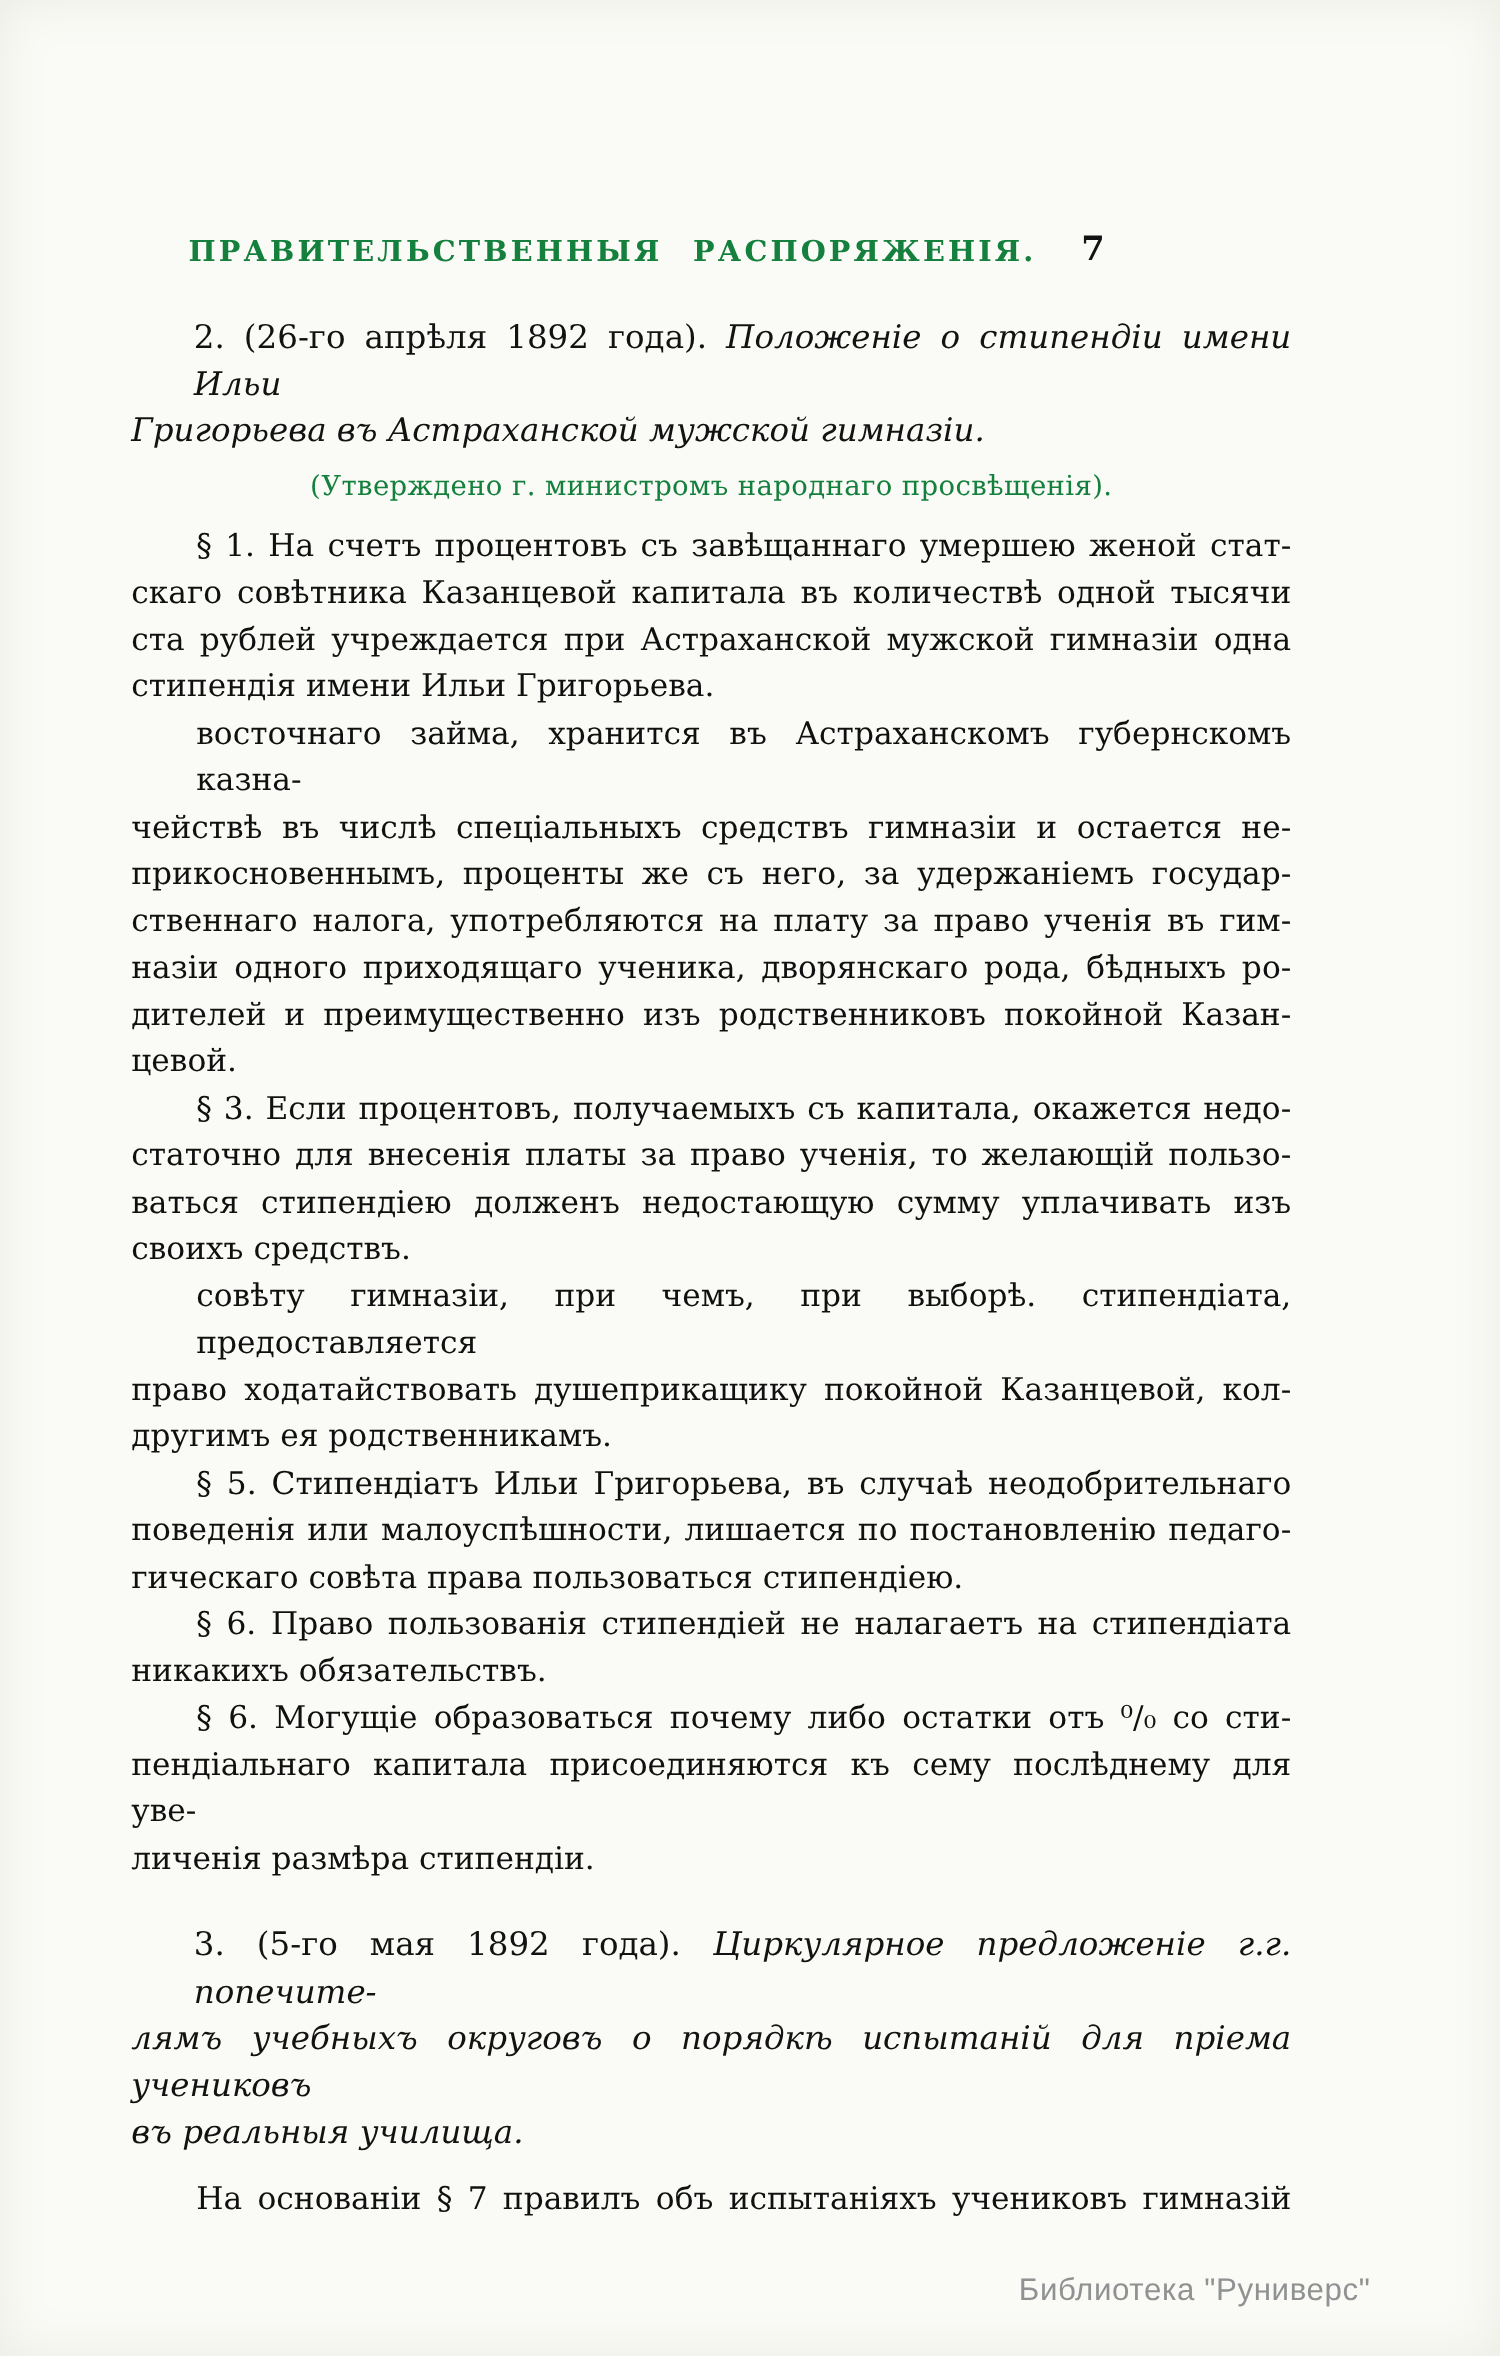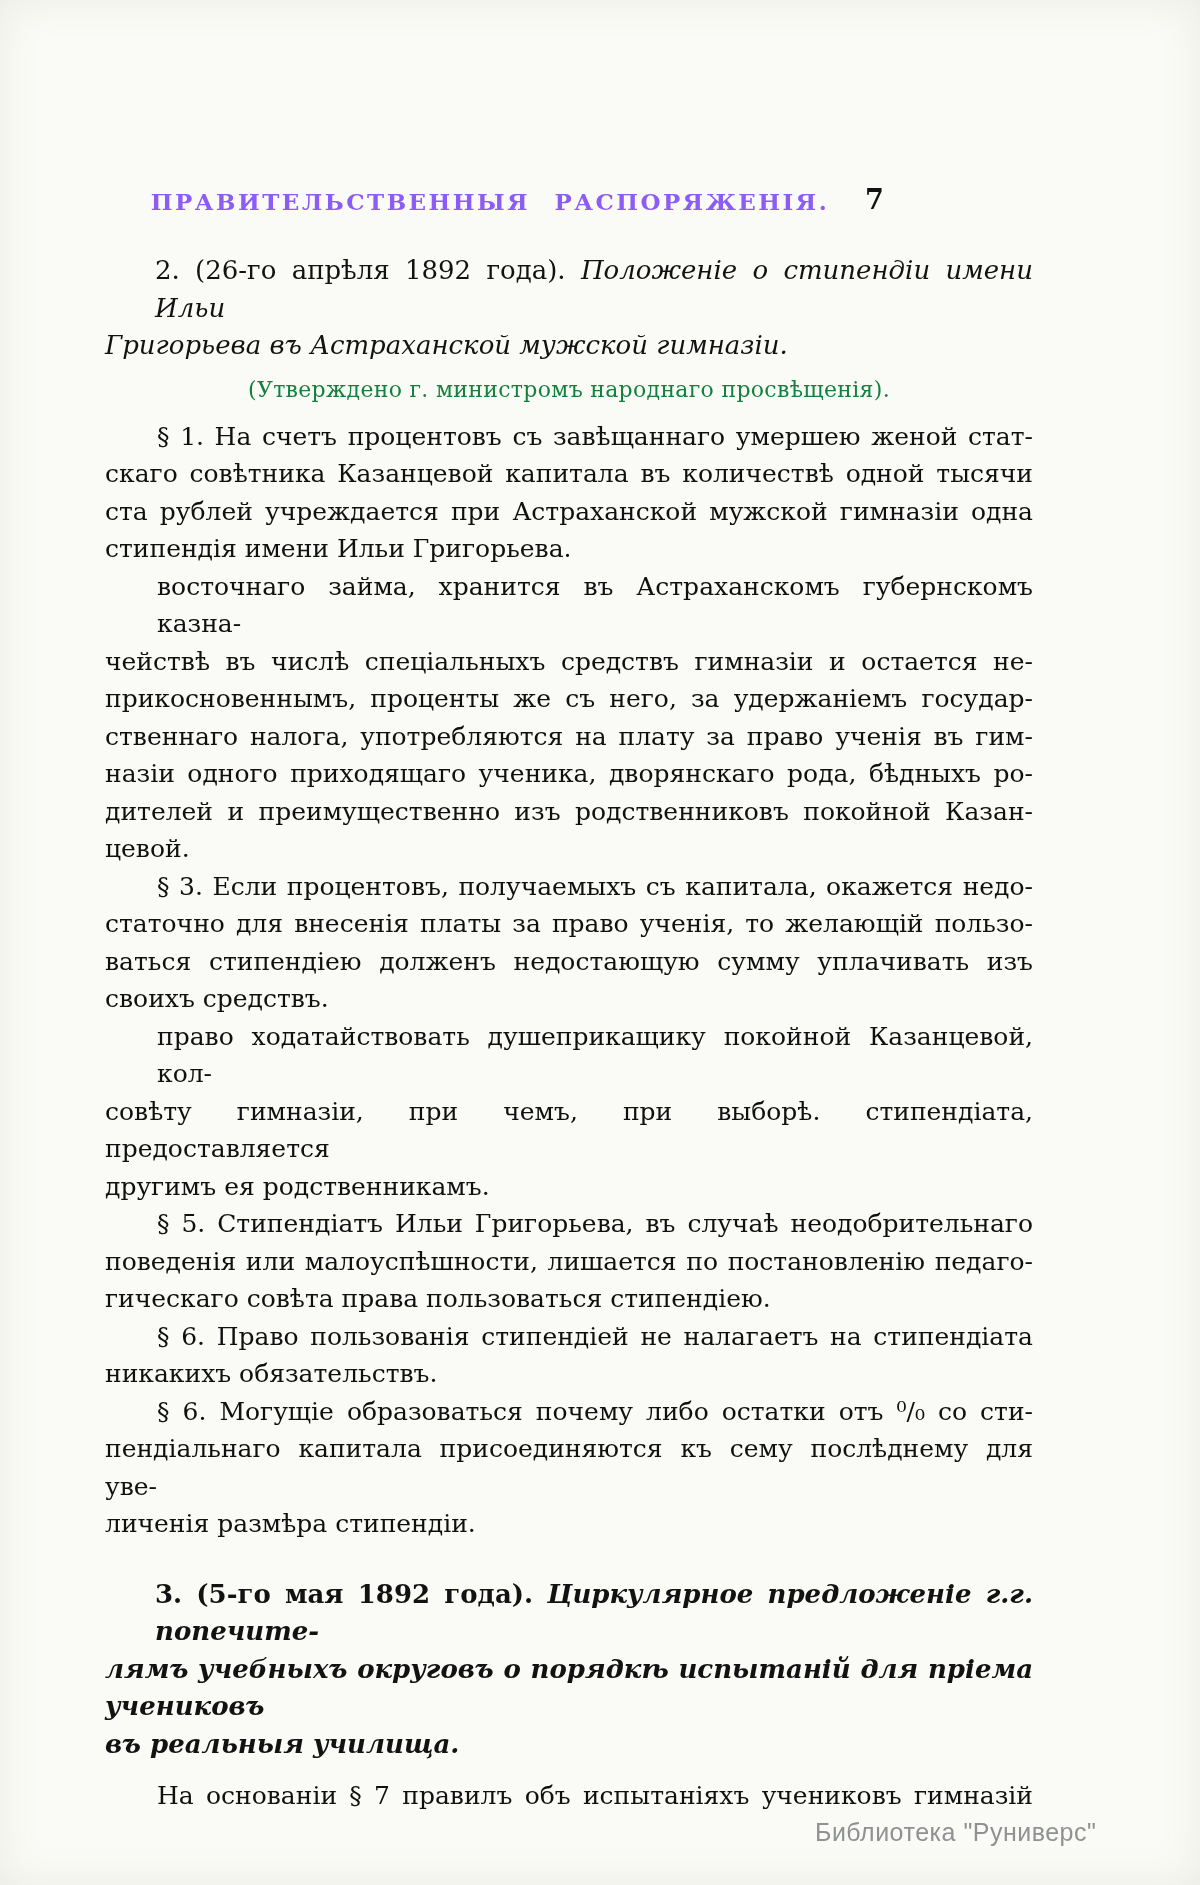--- a/index.html
+++ b/index.html
@@ -9,26 +9,26 @@
     font-family:"DejaVu Serif", serif;
     overflow:hidden;
     box-shadow: inset 0 0 40px rgba(120,120,110,0.12);
   }
   .column { position:absolute; left:105px; top:188px; width:928px; }
 
   .pagehead { position:relative; height:26px; }
   .headtitle {
     position:absolute; left:0; top:0; width:770px; text-align:center;
     font-size:23px; font-weight:bold; letter-spacing:2.5px; word-spacing:14px;
-    white-space:nowrap; color:#8b5cf6;
+    white-space:nowrap; color:#15803d;
   }
   .folio { position:absolute; left:760px; top:-4px; font-size:27px; font-weight:bold; }
 
   .heading { margin-top:38px; font-size:26px; line-height:37.5px; }
-  .sec3head { margin-top:33px;font-weight:bold; }
+  .sec3head { margin-top:33px; }
   .ital { font-style:italic; }
   .jus { text-align:justify; text-align-last:justify; }
   .fin { text-align:left; text-align-last:left; }
   .ind { padding-left:50px; }
   .roman { font-style:normal; }
 
   .approval {
     margin-top:11px; font-size:22px; line-height:28px;
     text-align:center; letter-spacing:0.3px; color:#15803d;
   }
@@ -78,22 +78,22 @@
         <div class="tline">дителей и преимущественно изъ родственниковъ покойной Казан-</div>
         <div class="tline final">цевой.</div>
       </div>
     <div class="para">
         <div class="tline">§ 3. Если процентовъ, получаемыхъ съ капитала, окажется недо-</div>
         <div class="tline">статочно для внесенія платы за право ученія, то желающій пользо-</div>
         <div class="tline">ваться стипендіею долженъ недостающую сумму уплачивать изъ</div>
         <div class="tline final">своихъ средствъ.</div>
       </div>
     <div class="para">
+        <div class="tline">совѣту гимназіи, при чемъ, при выборѣ. стипендіата, предоставляется</div>
         <div class="tline">право ходатайствовать душеприкащику покойной Казанцевой, кол-</div>
-        <div class="tline">совѣту гимназіи, при чемъ, при выборѣ. стипендіата, предоставляется</div>
         <div class="tline final">другимъ ея родственникамъ.</div>
       </div>
     <div class="para">
         <div class="tline">§ 5. Стипендіатъ Ильи Григорьева, въ случаѣ неодобрительнаго</div>
         <div class="tline">поведенія или малоуспѣшности, лишается по постановленію педаго-</div>
         <div class="tline final">гическаго совѣта права пользоваться стипендіею.</div>
       </div>
     <div class="para">
         <div class="tline">§ 6. Право пользованія стипендіей не налагаетъ на стипендіата</div>
         <div class="tline final">никакихъ обязательствъ.</div>

